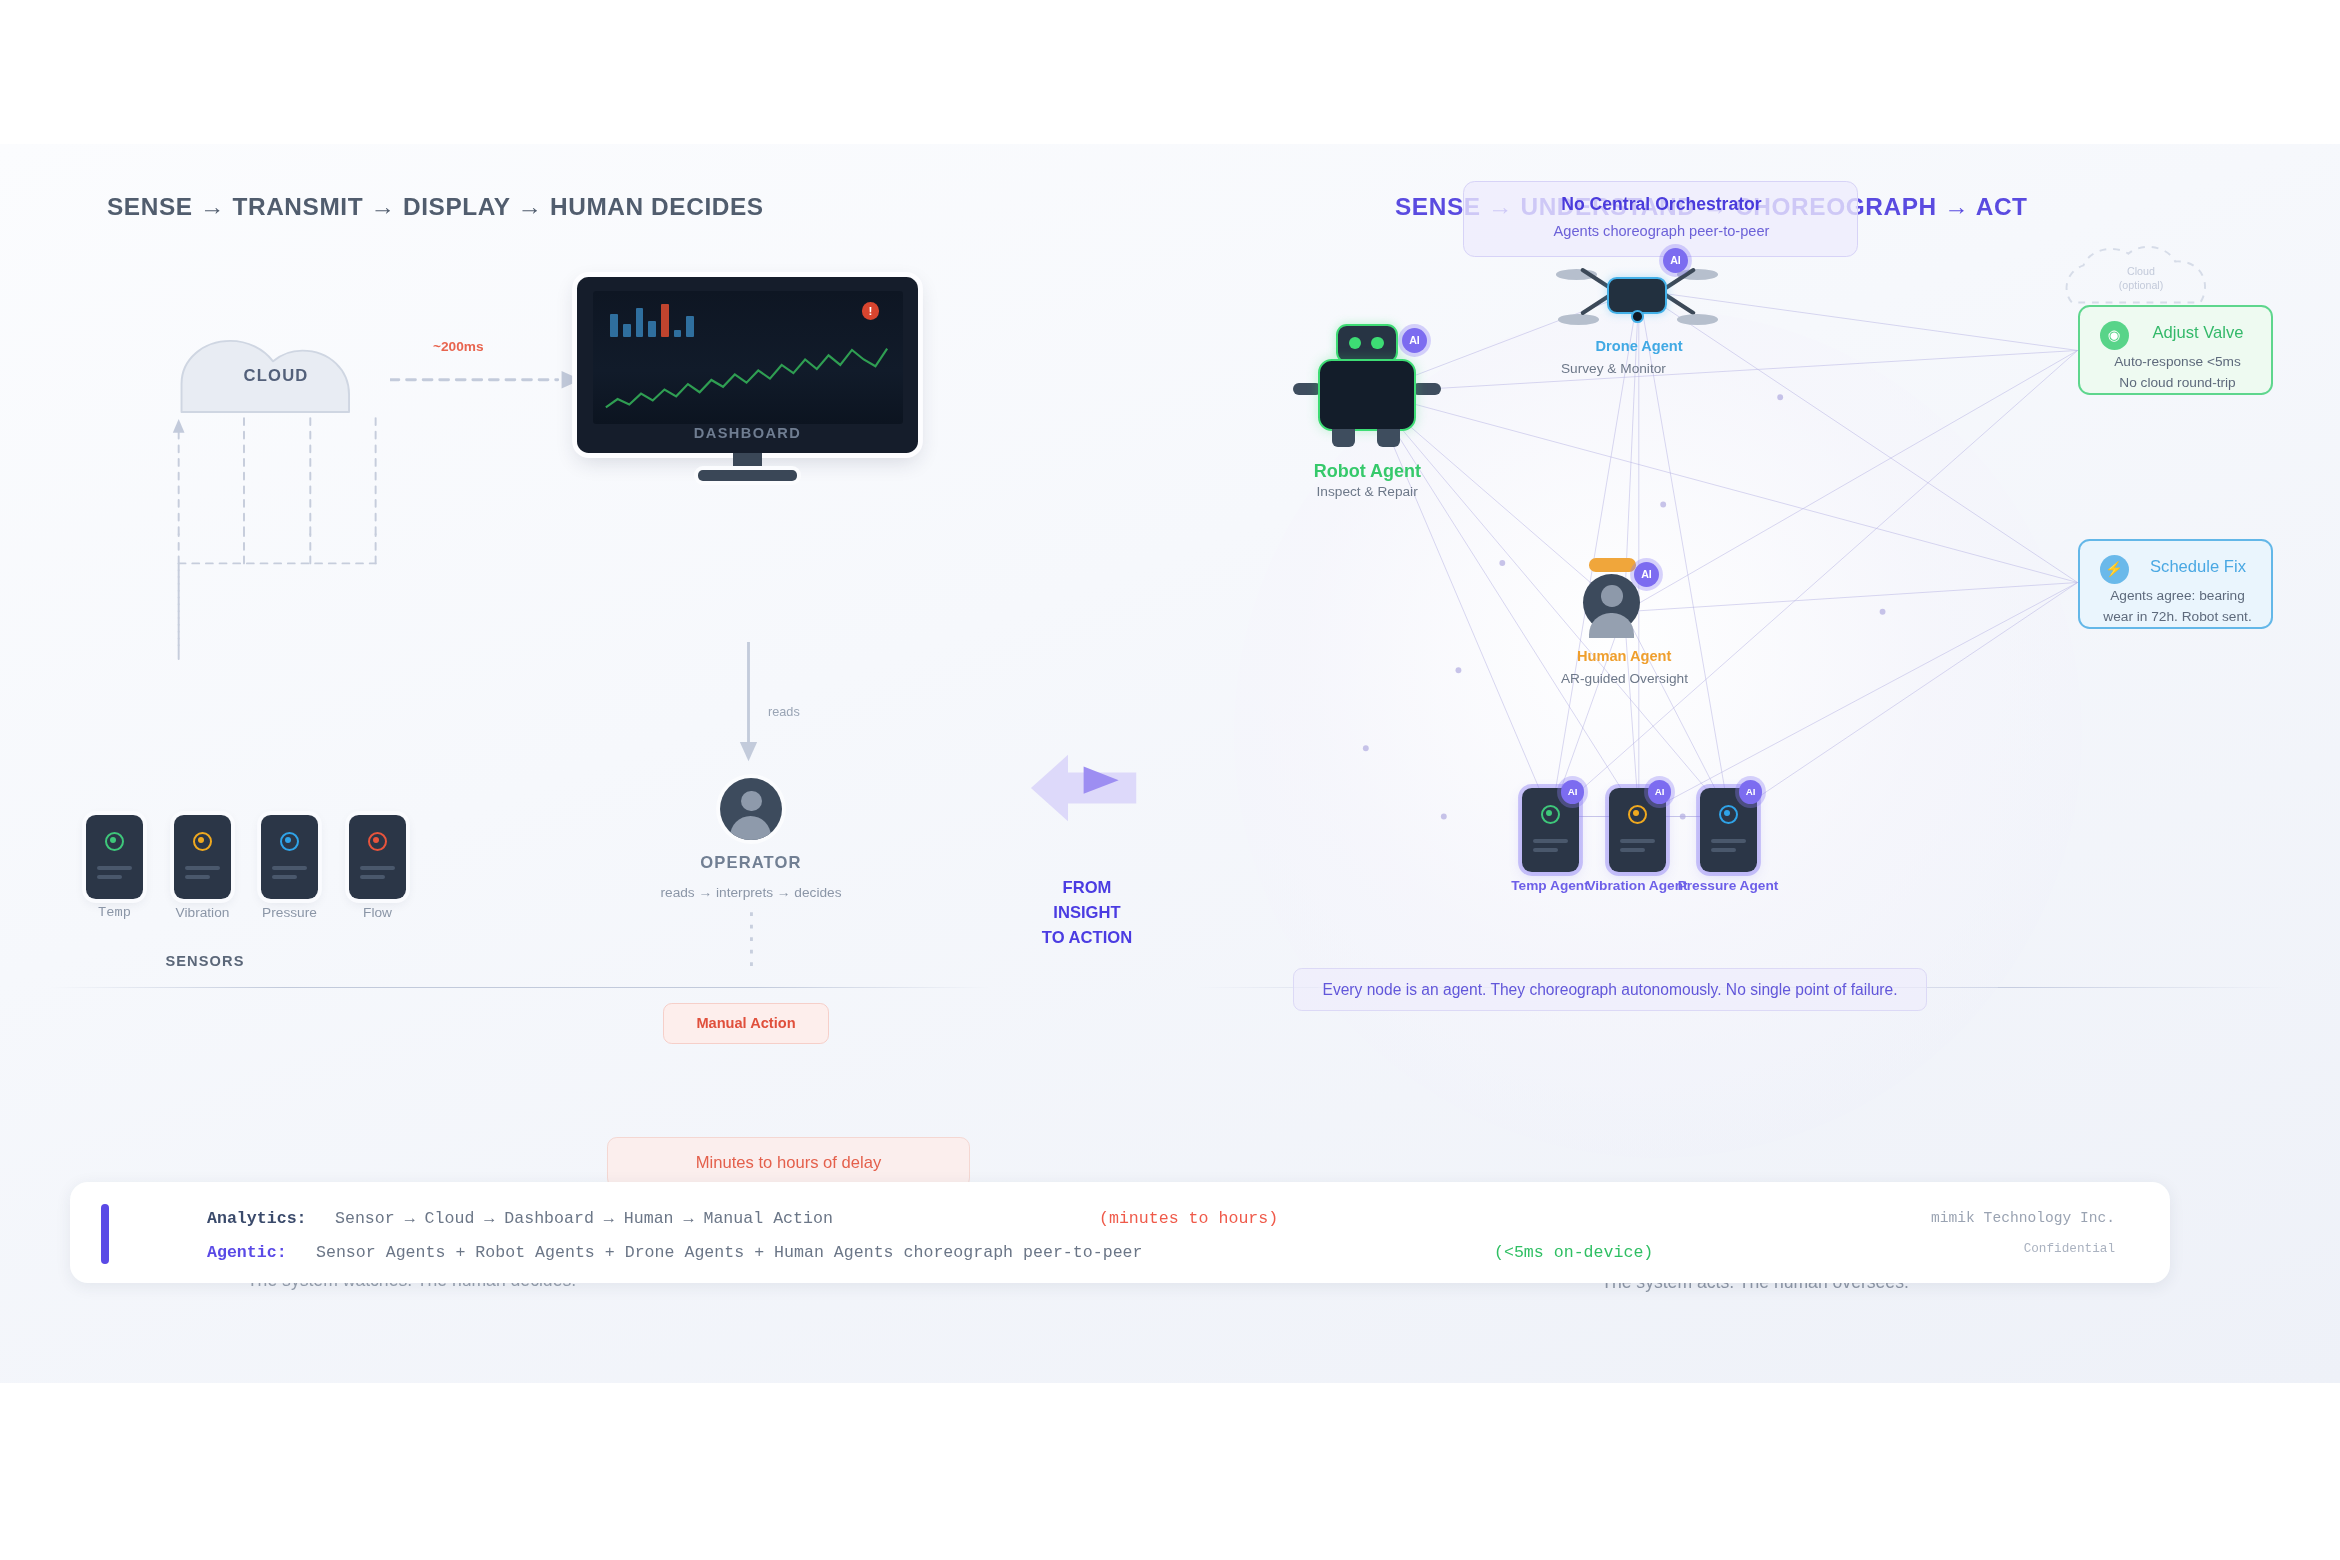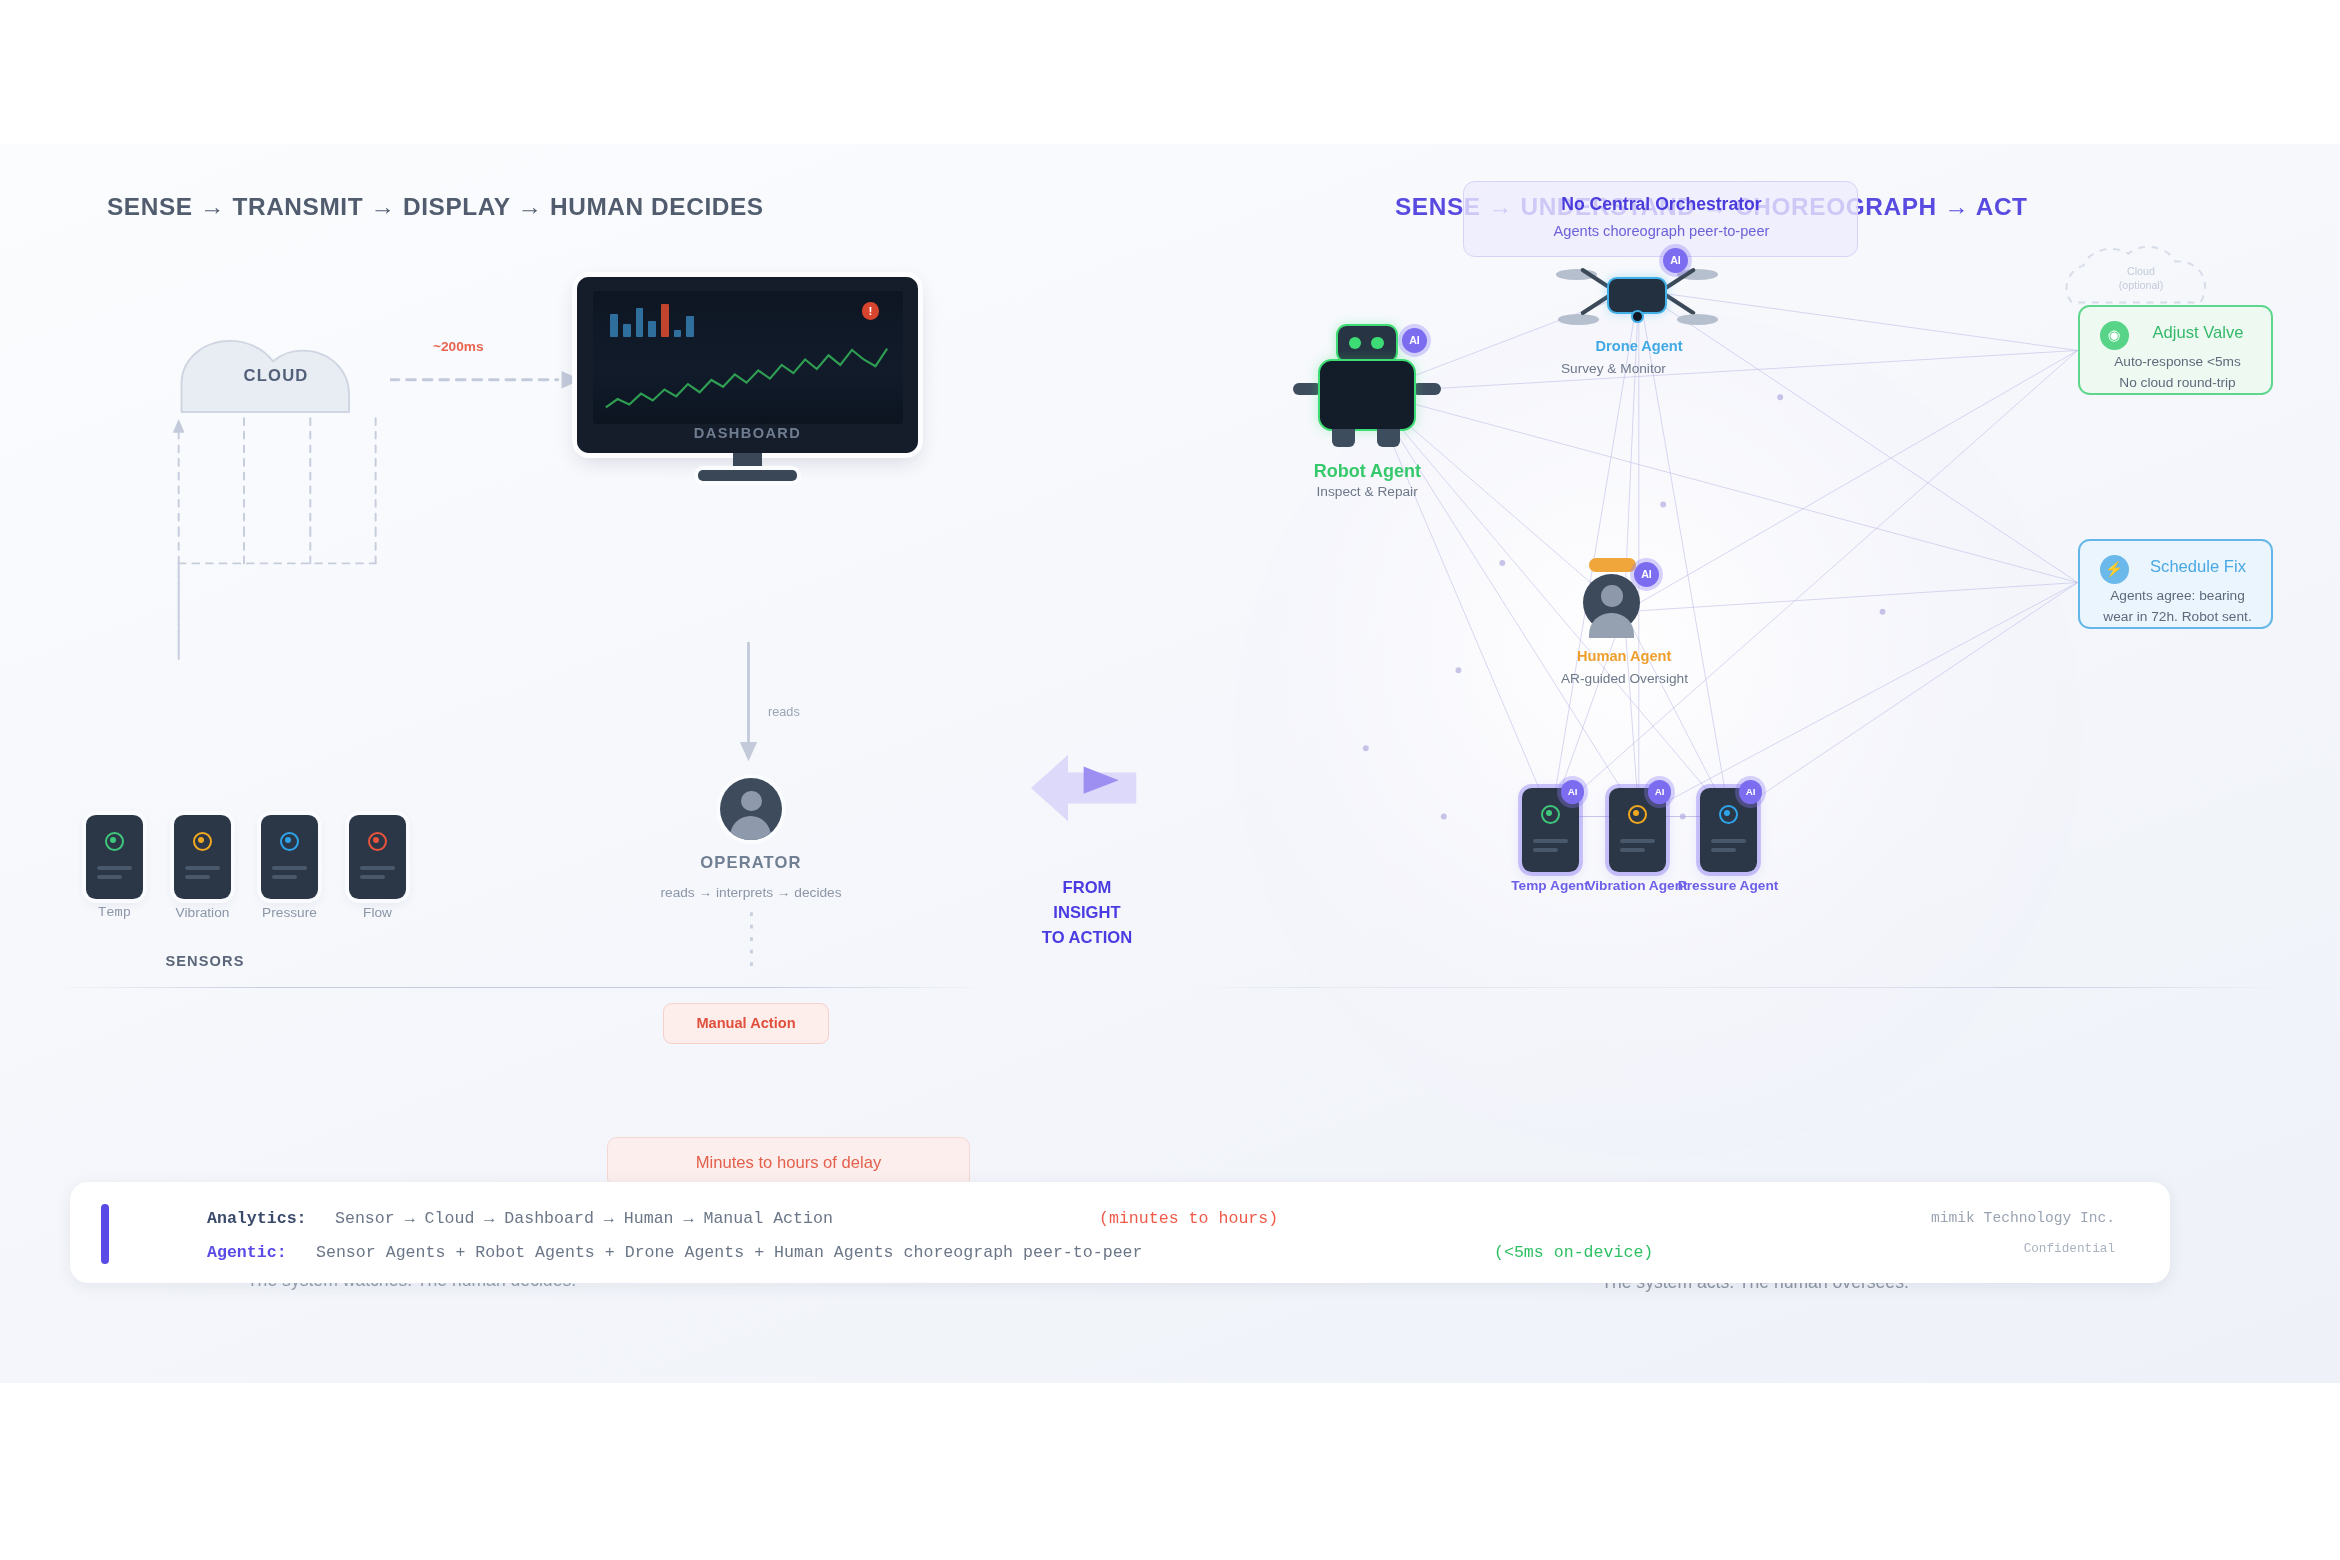--- a/index.html
+++ b/index.html
@@ -583,20 +583,21 @@
         <div class="coLine" id="co1L2">No cloud round-trip</div>
       </div>
 
       <div class="callout" id="callout2">
         <div class="coIcon" id="co2Icon">⚡</div>
         <div class="coTitle" id="co2Title">Schedule Fix</div>
         <div class="coLine" id="co2L1">Agents agree: bearing</div>
         <div class="coLine" id="co2L2">wear in 72h. Robot sent.</div>
       </div>
 
+      <div id="meshCaption">Every node is an agent. They choreograph autonomously. No single point of failure.</div>
     </div>
 
     <div id="delayBadge">Minutes to hours of delay</div>
     <div id="eraLeftTitle">Analytics Era</div>
     <div id="eraLeftSub">The system watches. The human decides.</div>
     <div id="eraRightTitle">Agentic Era</div>
     <div id="eraRightSub1">Sensors, robots, drones, and humans choreograph as peers.</div>
     <div id="eraRightSub2">The system acts. The human oversees.</div>
   </div>
 

